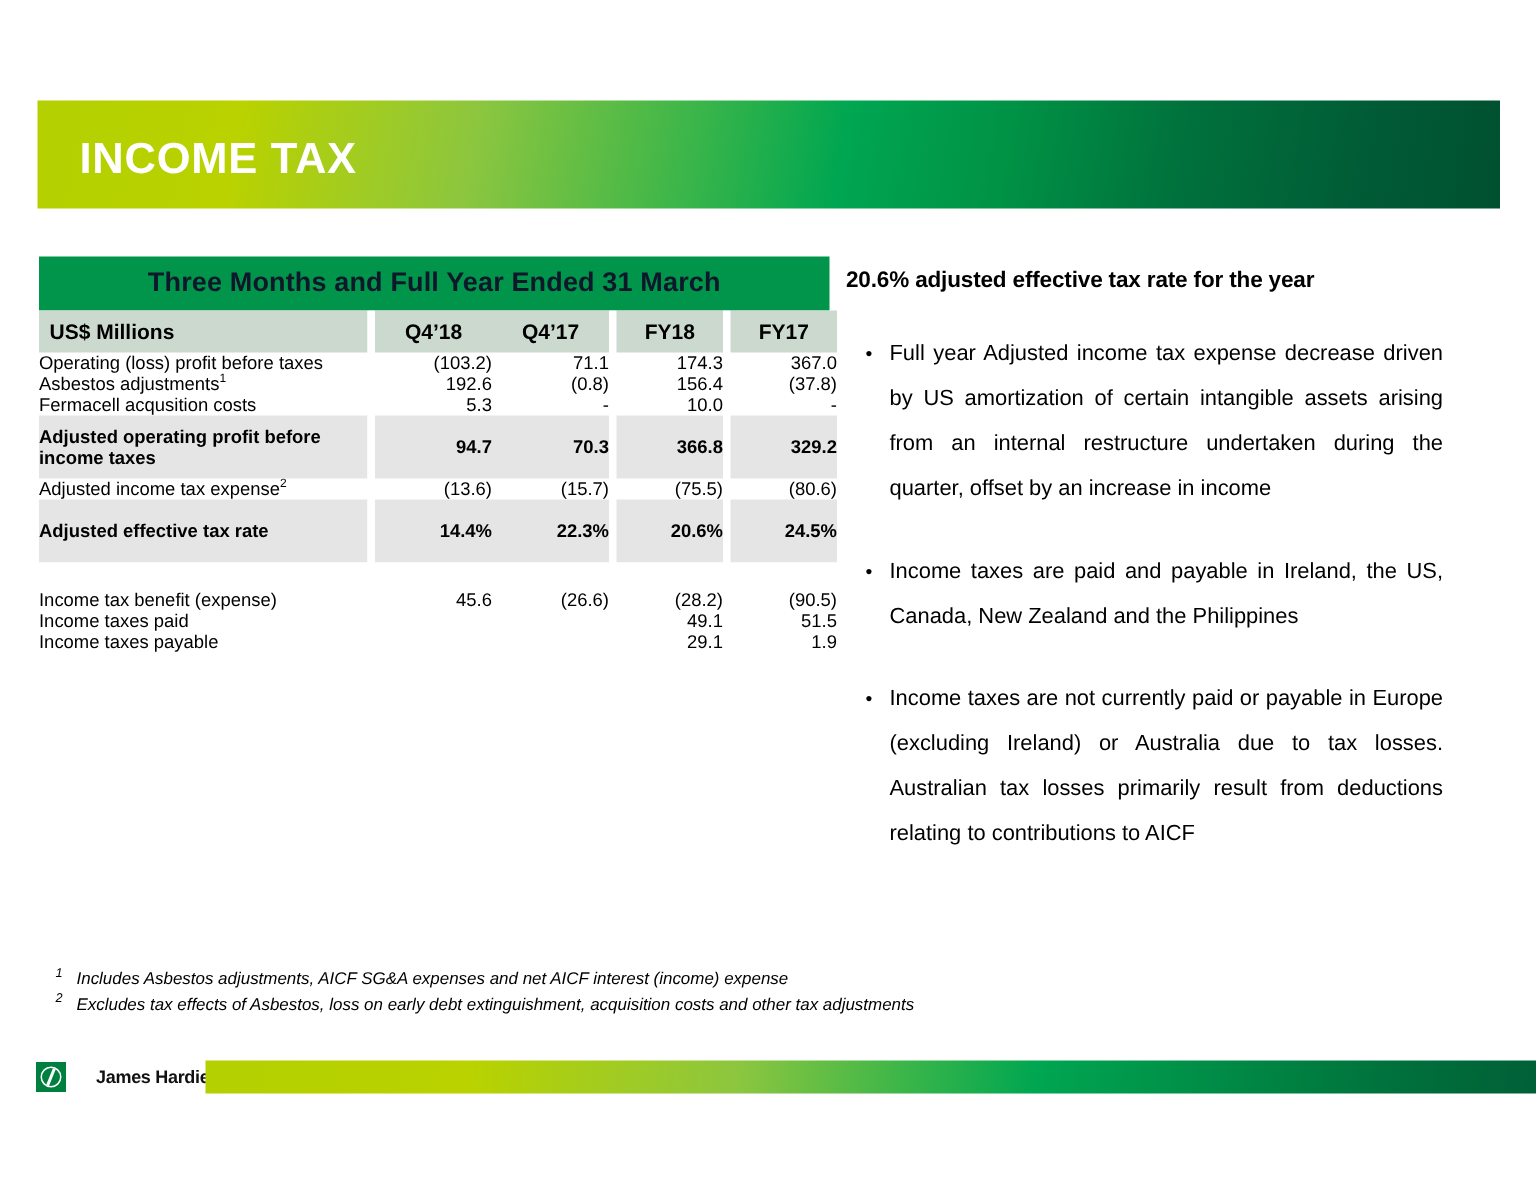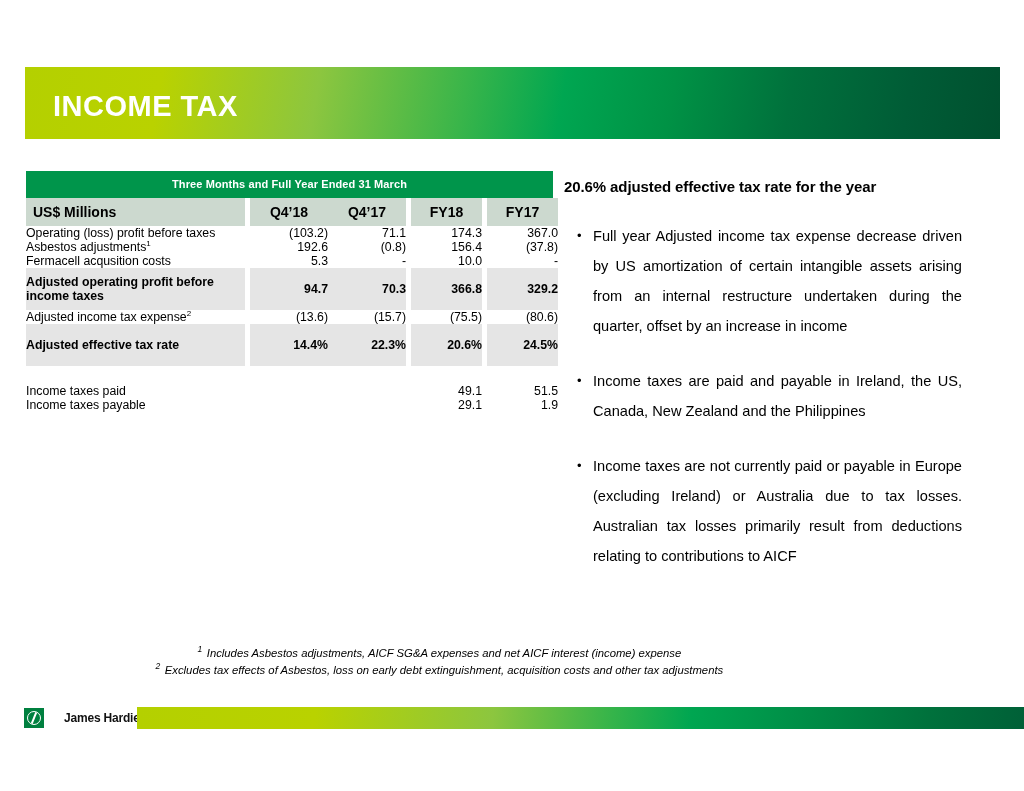--- a/index.html
+++ b/index.html
@@ -46,22 +46,22 @@
 
   
   #fin-table {
     position: absolute;
     left: 26px;
     top: 171px;
     width: 527px;
   }
   #table-caption {
     background: #00954b;
-    color: #ffffff;
-    font-size: 11px;
+    color: #0f172a;
+    font-size: 18px;
     font-weight: bold;
     text-align: center;
     padding: 7px 0 8px 0;
     letter-spacing: 0.1px;
   }
   table.data {
     border-collapse: separate;
     border-spacing: 0;
     width: 527px;
     table-layout: fixed;
@@ -141,21 +141,21 @@
   
   #footnotes {
     position: absolute;
     left: 37px;
     top: 645px;
     width: 800px;
     font-size: 11.3px;
     font-style: italic;
     line-height: 17px;
   }
-  #footnotes div { white-space: nowrap; text-align: center; }
+  #footnotes div { white-space: nowrap; }
   #footnotes .mk {
     display: inline-block;
     width: 14px;
     font-size: 8.5px;
     vertical-align: super;
     line-height: 0;
   }
 
   
   #footer-bar {
@@ -310,20 +310,30 @@
           <td class="num">22.3%</td>
           <td class="gut"></td>
           <td class="num">20.6%</td>
           <td class="gut"></td>
           <td class="num">24.5%</td>
         </tr>
         <tr class="spacer">
           <td colspan="8"></td>
         </tr>
         <tr>
+          <td class="lbl">Income tax benefit (expense)</td>
+          <td class="gut"></td>
+          <td class="num">45.6</td>
+          <td class="num">(26.6)</td>
+          <td class="gut"></td>
+          <td class="num">(28.2)</td>
+          <td class="gut"></td>
+          <td class="num">(90.5)</td>
+        </tr>
+        <tr>
           <td class="lbl">Income taxes paid</td>
           <td class="gut"></td>
           <td class="num"></td>
           <td class="num"></td>
           <td class="gut"></td>
           <td class="num">49.1</td>
           <td class="gut"></td>
           <td class="num">51.5</td>
         </tr>
         <tr>

